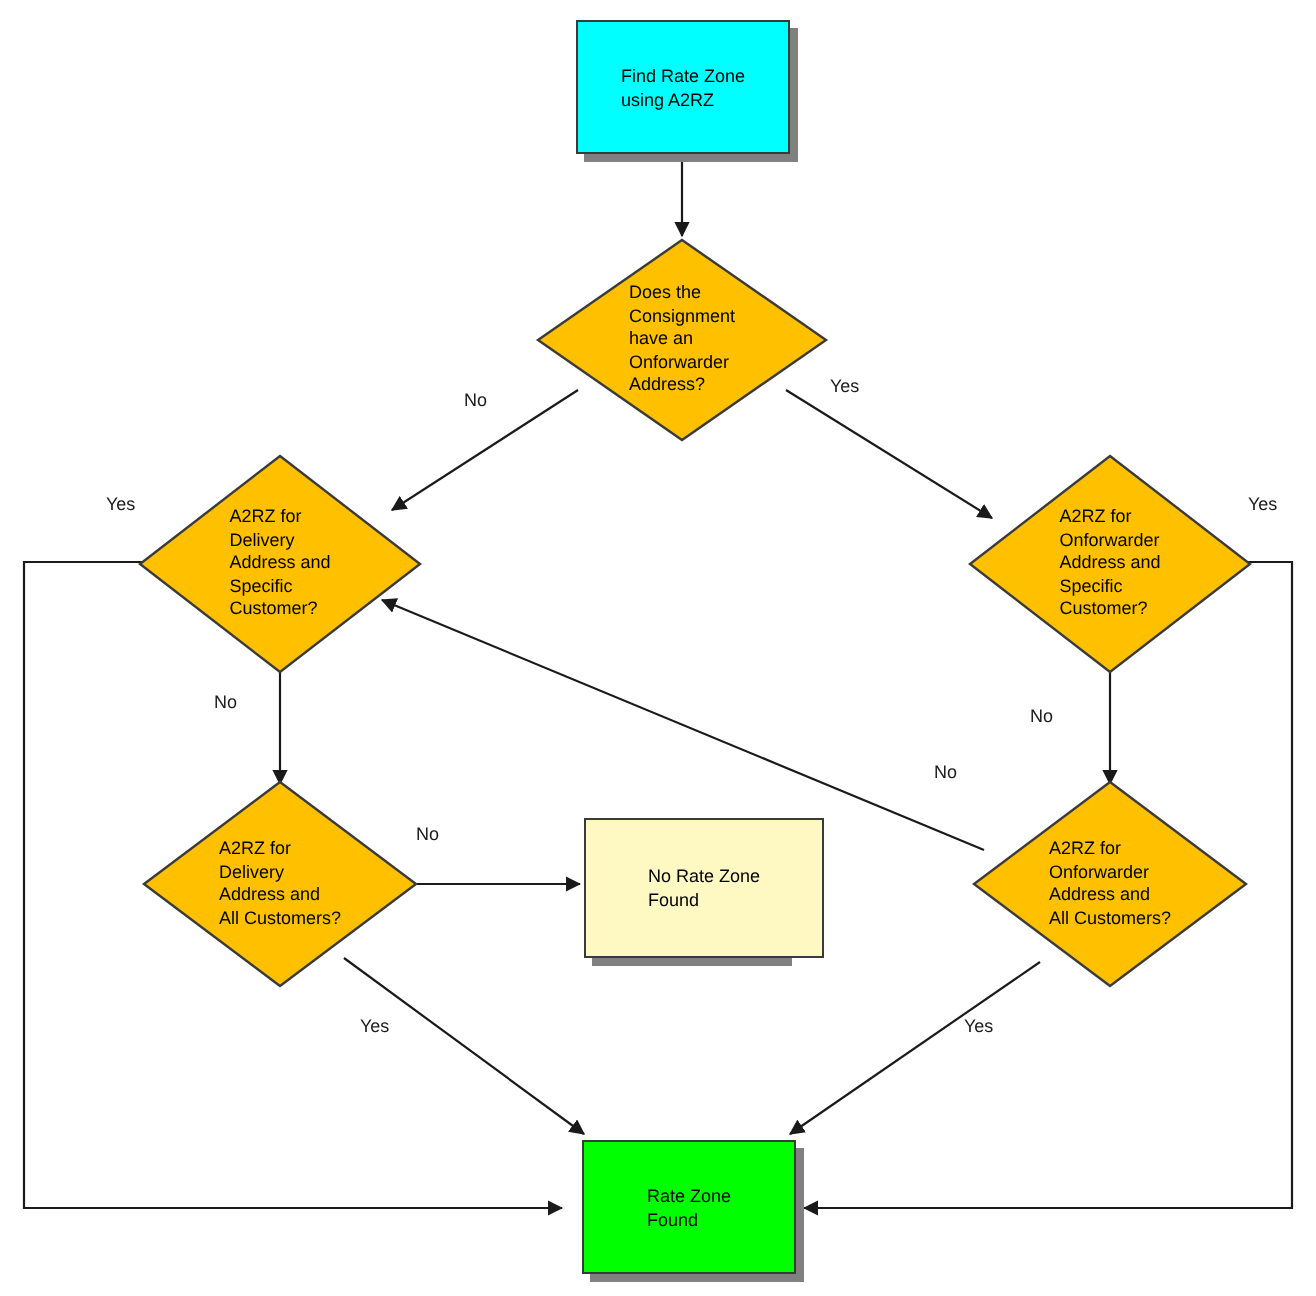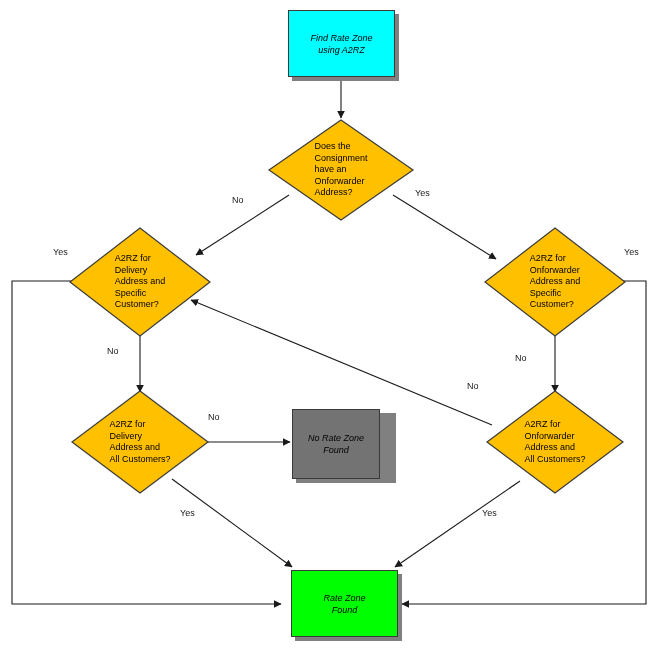--- a/index.html
+++ b/index.html
@@ -1,21 +1,21 @@
 <!DOCTYPE html>
 <html><head>
 <meta charset="utf-8">
 <title>Rate Zone Flowchart</title>
 <style>
   html,body{margin:0;padding:0;background:#ffffff;}
   body{font-family:"Liberation Sans", sans-serif;}
   #canvas{position:relative;width:658px;height:648px;background:#ffffff;overflow:hidden;}
   svg.layer{position:absolute;left:0;top:0;width:658px;height:648px;}
   .node{position:absolute;box-sizing:border-box;}
-  .box{border:1px solid #3a3a3a;display:flex;align-items:center;justify-content:center;text-align:center;font-style:italic;}
+  .box{border:1px solid #3a3a3a;display:flex;align-items:center;justify-content:center;}
   .box .lbl{font-size:9px;line-height:12px;color:#000;padding:0 4px;}
   .diamond-wrap{position:absolute;}
   .diamond-wrap svg{position:absolute;left:0;top:0;}
   .diamond-label{position:absolute;left:0;top:0;width:100%;height:100%;
     display:flex;align-items:center;justify-content:center;text-align:left;
     font-size:9px;line-height:11.5px;color:#000;pointer-events:none;}
   .edge-label{position:absolute;font-size:9px;color:#1a1a1a;white-space:nowrap;}
   .shadow{position:absolute;background:#808080;}
 </style>
 </head>
@@ -87,21 +87,21 @@
   </div>
 
   <div class="diamond-wrap" style="left:485px;top:389px;width:140px;height:106px;">
     <svg width="140" height="106" viewBox="0 0 140 106">
       <polygon points="70,2 138,53 70,104 2,53" fill="#FFC000" stroke="#3a3a3a" stroke-width="1.2"></polygon>
     </svg>
     <div class="diamond-label">A2RZ for<br>Onforwarder<br>Address and<br>All Customers?</div>
   </div>
 
   <div class="shadow" style="left:296px;top:413px;width:100px;height:70px;"></div>
-  <div class="node box" style="left:292px;top:409px;width:88px;height:70px;background:#737373;">
+  <div class="node box" style="left:292px;top:409px;width:120px;height:70px;background:#fef9c3;">
     <span class="lbl">No Rate Zone<br>Found</span>
   </div>
 
   <div class="shadow" style="left:295px;top:574px;width:107px;height:67px;"></div>
   <div class="node box" style="left:291px;top:570px;width:107px;height:67px;background:#00FF00;">
     <span class="lbl">Rate Zone<br>Found</span>
   </div>
 
   <span class="edge-label" style="left:232px;top:195px;">No</span>
   <span class="edge-label" style="left:415px;top:188px;">Yes</span>

